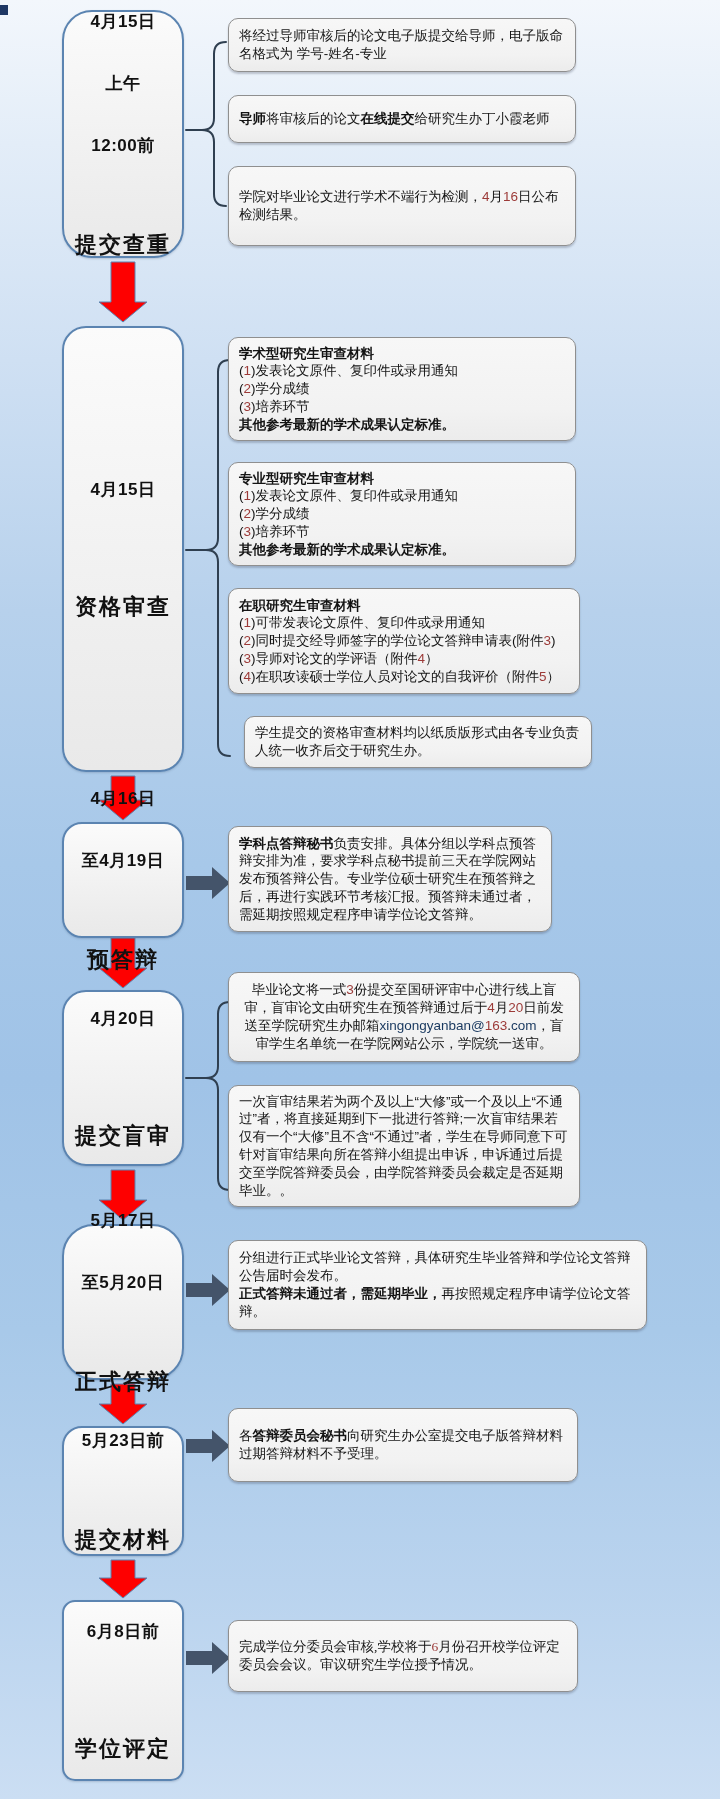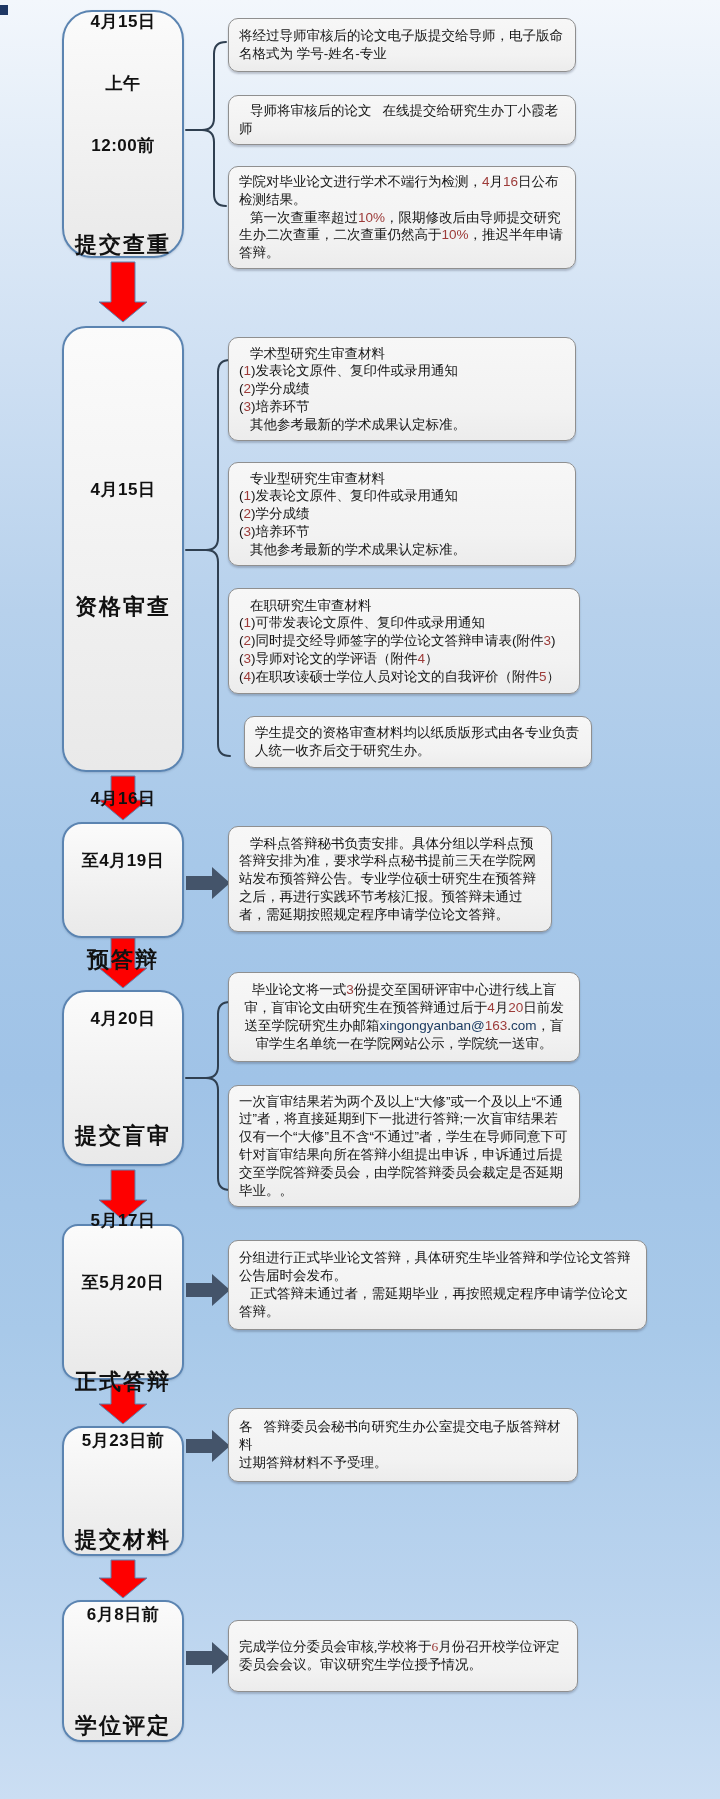--- a/index.html
+++ b/index.html
@@ -41,21 +41,21 @@
     border:1.5px solid #8f8f8f;
     border-radius:10px;
     padding:6px 10px;
     display:flex;align-items:center;
     box-shadow:0 2px 2px rgba(60,70,90,.28);
   }
   .note-text{
     font-size:13.5px;line-height:17.8px;color:#141414;
     word-break:break-all;
   }
-  .seg-b{font-weight:normal;margin-left:11px;}
+  .seg-b{font-weight:bold;}
   .num{color:#9c3a38;}
   .lat{color:#17375e;}
   .stray{position:absolute;left:0;top:5px;width:8px;height:10px;background:#1f3864;}
 </style>
 </head>
 <body>
 
 <div class="canvas">
   <div class="stray"></div>
   <svg class="svg-layer" id="connector-layer" width="720" height="1799" viewBox="0 0 720 1799">
@@ -81,21 +81,21 @@
         <div class="stage-spacer"></div>
         <div class="stage-name">提交查重</div>
       </div>
       <div class="note" style="left: 228px; top: 18px; width: 348px; min-height: 54px;">
         <div class="note-text"><span><span>将经过导师审核后的论文电子版提交给导师，电子版命名格式为 学号-姓名-专业</span></span></div>
       </div>
       <div class="note" style="left: 228px; top: 95px; width: 348px; min-height: 48px;">
         <div class="note-text"><span class="seg-b"><span>导师</span></span><span><span>将审核后的论文</span></span><span class="seg-b"><span>在线提交</span></span><span><span>给研究生办丁小霞老师</span></span></div>
       </div>
       <div class="note" style="left: 228px; top: 166px; width: 348px; min-height: 80px;">
-        <div class="note-text"><span><span>学院对毕业论文进行学术不端行为检测，</span><span class="num">4</span><span>月</span><span class="num">16</span><span>日公布检测结果。</span><br></span><span class="seg-b"><span>第一次查重率超过</span><span class="num">10%</span><span>，限期修改后由导师提交研究生办二次查重，二次查重仍然高于</span><span class="num">10%</span><span>，推迟半年申请答辩。</span></span></div>
+        <div class="note-text"><span><span>学院对毕业论文进行学术不端行为检测，</span><span class="num">4</span><span>月</span><span class="num">16</span><span>日公布检测结果。</span><br></span></div>
       </div>
       <div class="stage-box" style="left: 62px; top: 326px; width: 122px; height: 446px; border-radius: 24px;">
         <div class="stage-date">4月15日</div>
         <div class="stage-spacer"></div>
         <div class="stage-name">资格审查</div>
       </div>
       <div class="note" style="left: 228px; top: 337px; width: 348px; min-height: 104px;">
         <div class="note-text"><span class="seg-b"><span>学术型研究生审查材料</span></span><span><br><span>(</span><span class="num">1</span><span>)发表论文原件、复印件或录用通知</span><br><span>(</span><span class="num">2</span><span>)学分成绩</span><br><span>(</span><span class="num">3</span><span>)培养环节</span><br></span><span class="seg-b"><span>其他参考最新的学术成果认定标准。</span></span></div>
       </div>
       <div class="note" style="left: 228px; top: 462px; width: 348px; min-height: 104px;">
@@ -120,38 +120,38 @@
         <div class="stage-date">4月20日</div>
         <div class="stage-spacer"></div>
         <div class="stage-name">提交盲审</div>
       </div>
       <div class="note" style="left: 228px; top: 972px; width: 352px; min-height: 90px; text-align: center;">
         <div class="note-text"><span><span>毕业论文将一式</span><span class="num">3</span><span>份提交至国研评审中心进行线上盲审，盲审论文由研究生在预答辩通过后于</span><span class="num">4</span><span>月</span><span class="num">20</span><span>日前发送至学院研究生办邮箱</span><span class="lat">xingongyanban@</span><span class="num">163</span><span>.</span><span class="lat">com</span><span>，盲审学生名单统一在学院网站公示，学院统一送审。</span></span></div>
       </div>
       <div class="note" style="left: 228px; top: 1085px; width: 352px; min-height: 122px;">
         <div class="note-text"><span><span>一次盲审结果若为两个及以上“大修”或一个及以上“不通过”者，将直接延期到下一批进行答辩;一次盲审结果若仅有一个“大修”且不含“不通过”者，学生在导师同意下可针对盲审结果向所在答辩小组提出申诉，申诉通过后提交至学院答辩委员会，由学院答辩委员会裁定是否延期毕业。。</span></span></div>
       </div>
-      <div class="stage-box" style="left: 62px; top: 1224px; width: 122px; height: 156px; border-radius: 16px;">
+      <div class="stage-box" style="left: 62px; top: 1224px; width: 122px; height: 156px; border-radius: 32px;">
         <div class="stage-date">5月17日</div>
         <div class="stage-date">至5月20日</div>
         <div class="stage-spacer"></div>
         <div class="stage-name">正式答辩</div>
       </div>
       <div class="note" style="left: 228px; top: 1240px; width: 419px; min-height: 90px;">
         <div class="note-text"><span><span>分组进行正式毕业论文答辩，具体研究生毕业答辩和学位论文答辩公告届时会发布。</span><br></span><span class="seg-b"><span>正式答辩未通过者，需延期毕业，</span></span><span><span>再按照规定程序申请学位论文答辩。</span></span></div>
       </div>
       <div class="stage-box" style="left: 62px; top: 1426px; width: 122px; height: 130px; border-radius: 20px;">
         <div class="stage-date">5月23日前</div>
         <div class="stage-spacer"></div>
         <div class="stage-name">提交材料</div>
       </div>
       <div class="note" style="left: 228px; top: 1408px; width: 350px; min-height: 74px;">
         <div class="note-text"><span><span>各</span></span><span class="seg-b"><span>答辩委员会秘书</span></span><span><span>向研究生办公室提交电子版答辩材料</span><br><span>过期答辩材料不予受理。</span></span></div>
       </div>
-      <div class="stage-box" style="left: 62px; top: 1600px; width: 122px; height: 142px; border-radius: 19px; justify-content: center;">
+      <div class="stage-box" style="left: 62px; top: 1600px; width: 122px; height: 181px; border-radius: 13px; justify-content: center;">
         <div class="stage-date">6月8日前</div>
         <div class="stage-spacer"></div>
         <div class="stage-name">学位评定</div>
       </div>
       <div class="note" style="left: 228px; top: 1620px; width: 350px; min-height: 72px; font-family: Liberation Serif, serif;">
         <div class="note-text"><span><span>完成学位分委员会审核,学校将于</span><span class="num">6</span><span>月份召开校学位评定委员会会议。审议研究生学位授予情况。</span></span></div>
       </div>
     </div>
 </div>
 

